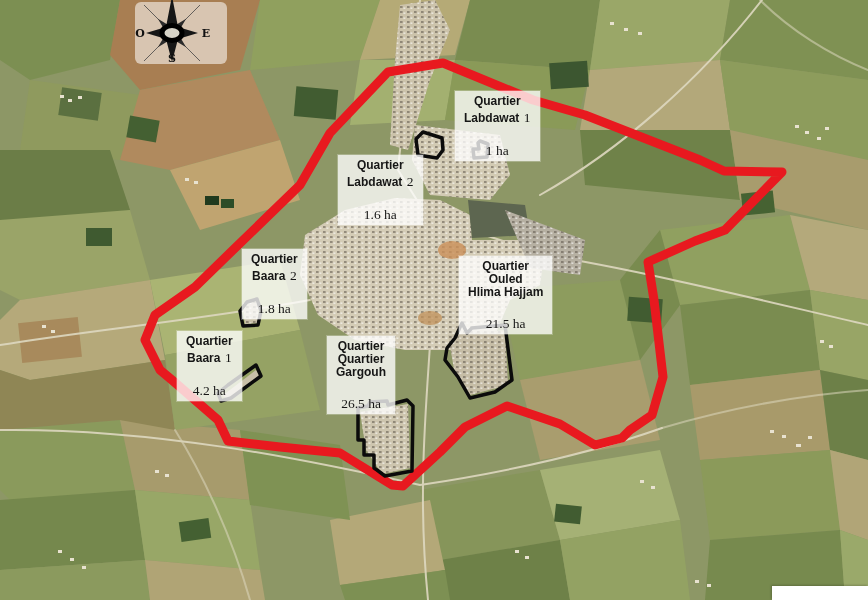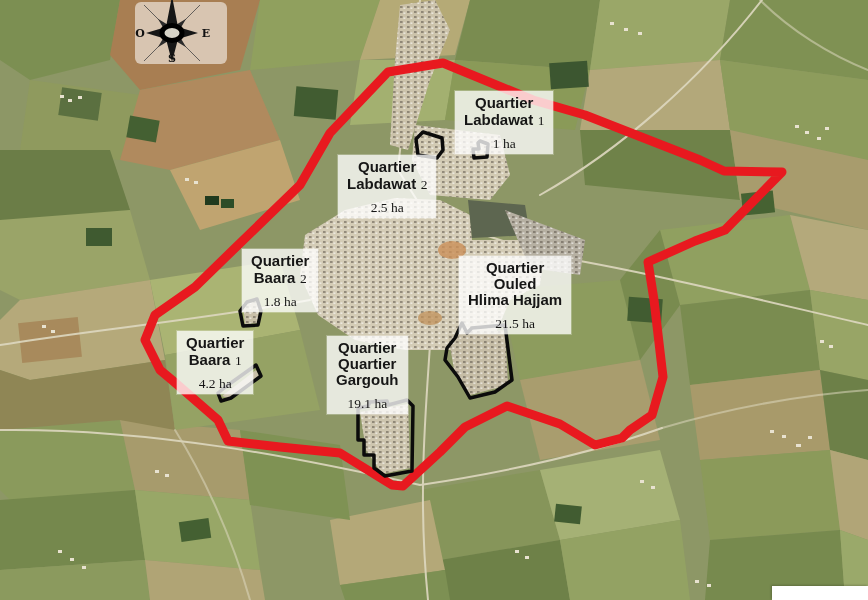--- a/index.html
+++ b/index.html
@@ -12,23 +12,23 @@
   .qlabel{
     position:absolute;
     background:rgba(255,255,255,0.78);
     padding:4px 9px 3px 9px;
     text-align:center;
     color:#161616;
     line-height:1.08;
     box-shadow:0 0 0 1px rgba(255,255,255,0.25);
     white-space:nowrap;
   }
-  .ql-bold{font-weight:bold;font-size:15px;font-family:"Liberation Sans",sans-serif;}
+  .ql-bold{font-weight:bold;font-size:12px;font-family:"Liberation Sans",sans-serif;}
   .ql-num{font-family:"Liberation Serif",serif;font-weight:normal;font-size:13.5px;}
-  .ql-area{font-family:"Liberation Serif",serif;font-weight:normal;font-size:13.5px;margin-top:8px;}
+  .ql-area{font-family:"Liberation Serif",serif;font-weight:normal;font-size:13.5px;margin-top:18px;}
   .compass{position:absolute;left:132px;top:0px;}
   .compass text{font-family:"DejaVu Serif",serif;font-size:11px;font-weight:bold;fill:#111;}
   #legend-cut{
     position:absolute;left:772px;top:586px;width:96px;height:14px;
     background:#ffffff;box-shadow:-1px -1px 2px rgba(0,0,0,0.2);
   }
 </style>
 </head>
 <body>
 
@@ -245,21 +245,21 @@
     <div class="ql-bold">Quartier</div>
     <div><span class="ql-bold">Labdawat</span>
       <span class="ql-num">1</span></div>
     <div class="ql-area">1 ha</div>
   </div>
 
   <div class="qlabel" style="left:338px;top:155px">
     <div class="ql-bold">Quartier</div>
     <div><span class="ql-bold">Labdawat</span>
       <span class="ql-num">2</span></div>
-    <div class="ql-area">2.5 ha</div>
+    <div class="ql-area">1.6 ha</div>
   </div>
 
   <div class="qlabel" style="left:242px;top:249px">
     <div class="ql-bold">Quartier</div>
     <div><span class="ql-bold">Baara</span>
       <span class="ql-num">2</span></div>
     <div class="ql-area">1.8 ha</div>
   </div>
 
   <div class="qlabel" style="left:177px;top:331px">
@@ -273,18 +273,18 @@
     <div class="ql-bold">Quartier</div>
     <div class="ql-bold">Ouled</div>
     <div class="ql-bold">Hlima Hajjam</div>
     <div class="ql-area">21.5 ha</div>
   </div>
 
   <div class="qlabel" style="left:327px;top:336px">
     <div class="ql-bold">Quartier</div>
     <div class="ql-bold">Quartier</div>
     <div class="ql-bold">Gargouh</div>
-    <div class="ql-area">19.1 ha</div>
+    <div class="ql-area">26.5 ha</div>
   </div>
 
   <div id="legend-cut"></div>
 
 </div>
 
 </body></html>

